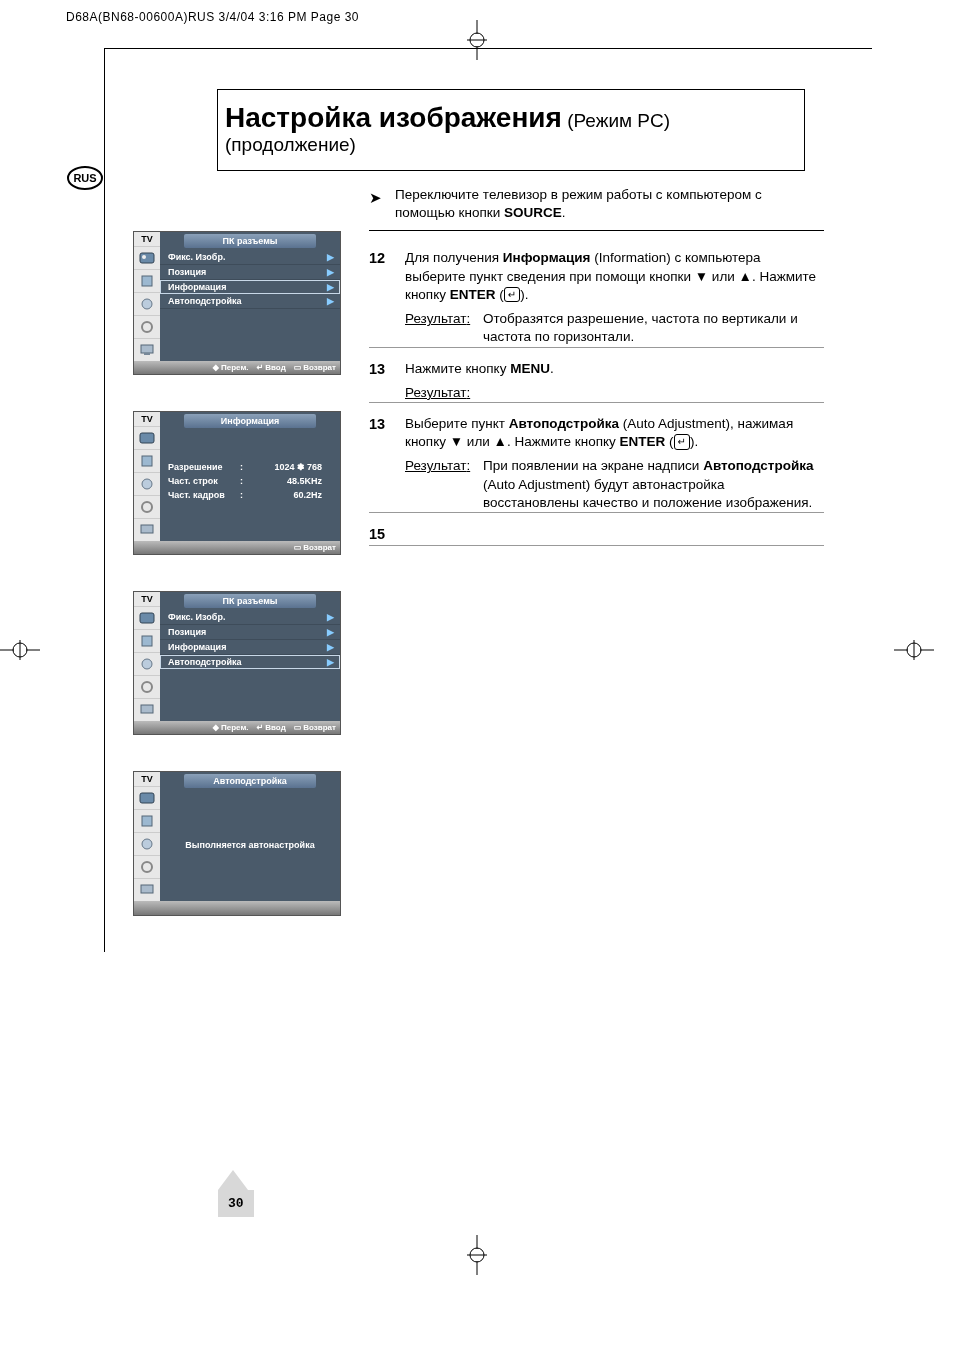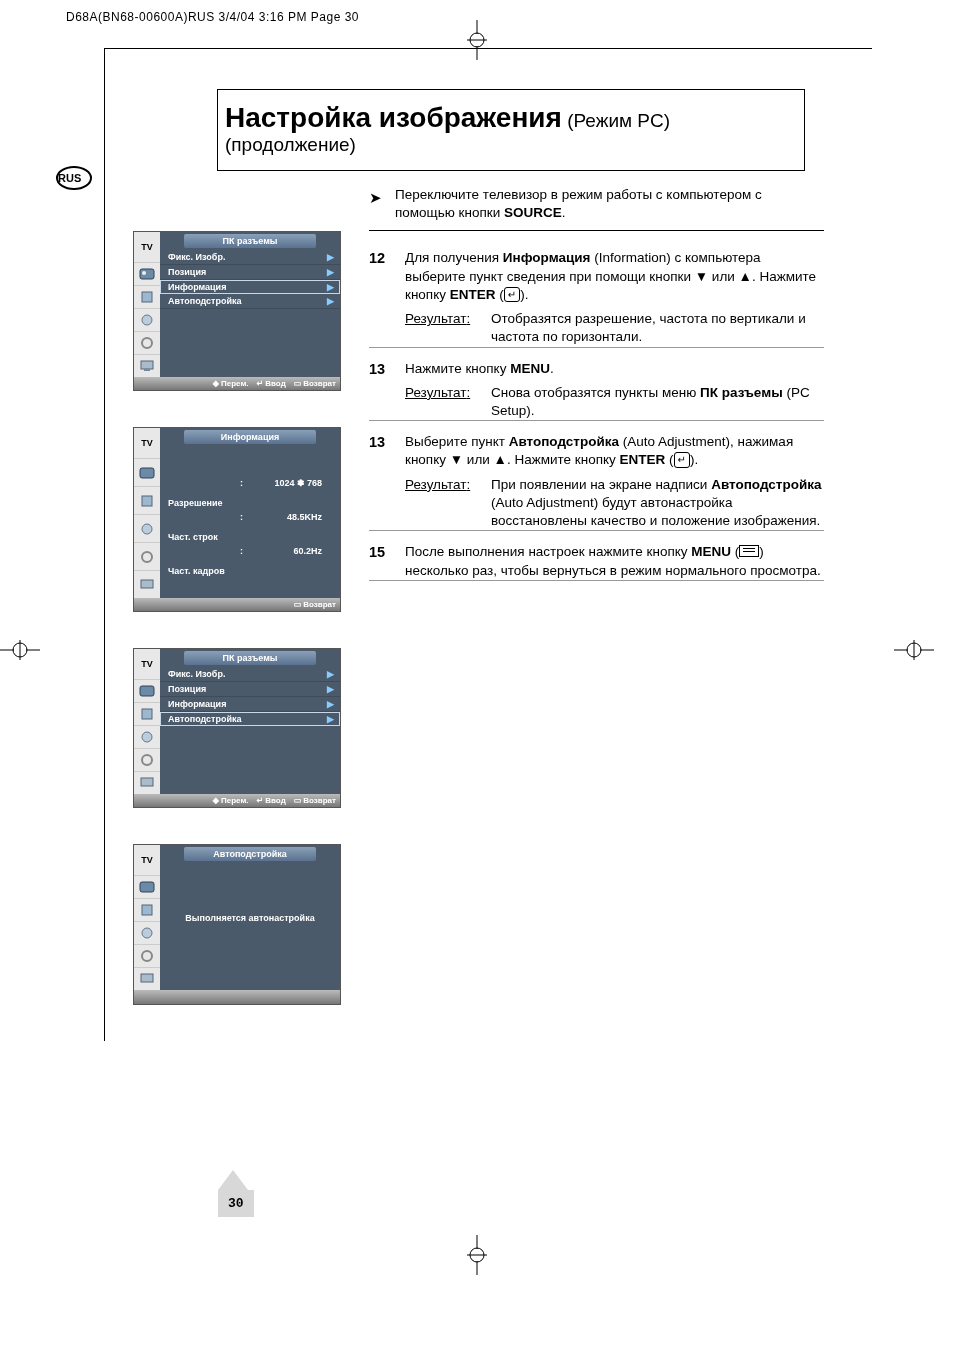--- a/index.html
+++ b/index.html
@@ -63,28 +63,28 @@
     font-size: 28px;
     font-weight: bold;
   }
   .title-sub {
     font-size: 19px;
     font-weight: normal;
   }
 
   .rus-badge {
     position: absolute;
-    left: 56px;
+    left: 67px;
     top: 166px;
     border: 2px solid #000;
     border-radius: 50%;
     width: 32px;
     height: 20px;
     line-height: 20px;
-    text-align: left;
+    text-align: center;
     font-size: 11px;
     font-weight: bold;
   }
 
   .columns {
     display: flex;
     margin-top: 15px;
   }
   .left-col {
     width: 246px;
@@ -114,21 +114,21 @@
   .osd-sidebar {
     width: 26px;
     background: #e8e8e8;
     display: flex;
     flex-direction: column;
   }
   .osd-tv {
     font-size: 9px;
     font-weight: bold;
     text-align: center;
-    padding: 10px 0;
+    padding: 2px 0;
     color: #000;
   }
   .osd-icon {
     flex: 1;
     display: flex;
     align-items: center;
     justify-content: center;
     border-top: 1px solid #ccc;
     min-height: 22px;
   }
@@ -173,21 +173,21 @@
   .osd-bar .grp { display:flex; align-items:center; gap:2px;}
   .osd-info-body {
     padding: 30px 8px 20px 8px;
   }
   .osd-info-row {
     font-size: 9px;
     font-weight: bold;
     display: flex;
     padding: 2px 0;
   }
-  .osd-info-row .k { width: 72px; margin-top: 20px; }
+  .osd-info-row .k { width: 72px; }
   .osd-info-row .c { width: 10px; }
   .osd-info-row .v { flex:1; text-align:right; padding-right:10px;}
   .osd-auto-body {
     padding: 50px 4px 50px 4px;
     text-align: center;
     font-size: 9px;
     font-weight: bold;
   }
 
   
@@ -214,21 +214,20 @@
     font-size: 14.5px;
     font-weight: bold;
     flex-shrink: 0;
   }
   .step-body {
     flex: 1;
   }
   .result-row {
     display: flex;
     margin-top: 6px;
-    gap: 8px;
   }
   .result-lbl {
     text-decoration: underline;
     width: 78px;
     flex-shrink: 0;
   }
   .result-lbl::after { content: ":"; }
   .bold { font-weight: bold; }
   .enter-glyph {
     display: inline-block;
@@ -554,41 +553,37 @@
           </div>
         </div>
       </div>
 
       <div class="step">
         <div class="step-num">13</div>
         <div class="step-body">
           <span>Нажмите кнопку </span><span class="bold">MENU</span><span>.</span>
           <div class="result-row">
             <div class="result-lbl">Результат</div>
-            <div><span>Снова отобразятся пункты меню </span><span class="bold">ПК разъемы</span><span> (PC Setup).</span></div>
           </div>
         </div>
       </div>
 
       <div class="step">
         <div class="step-num">13</div>
         <div class="step-body">
           <span>Выберите пункт </span><span class="bold">Автоподстройка</span><span> (Auto Adjustment), нажимая кнопку ▼ или ▲. Нажмите кнопку </span><span class="bold">ENTER</span><span> (</span><span class="enter-glyph">↵</span><span>).</span>
           <div class="result-row">
             <div class="result-lbl">Результат</div>
             <div><span>При появлении на экране надписи </span><span class="bold">Автоподстройка</span><span> (Auto Adjustment) будут автонастройка восстановлены качество и положение изображения.</span></div>
           </div>
         </div>
       </div>
 
       <div class="step">
         <div class="step-num">15</div>
-        <div class="step-body">
-          <span>После выполнения настроек нажмите кнопку </span><span class="bold">MENU</span><span> (</span><span class="menu-glyph"></span><span>) несколько раз, чтобы вернуться в режим нормального просмотра.</span>
-        </div>
       </div>
 
     </div>
   </div>
 </div>
 
 <div class="page-num-tri"></div>
 <div class="page-num">30</div>
 
 </body></html>

